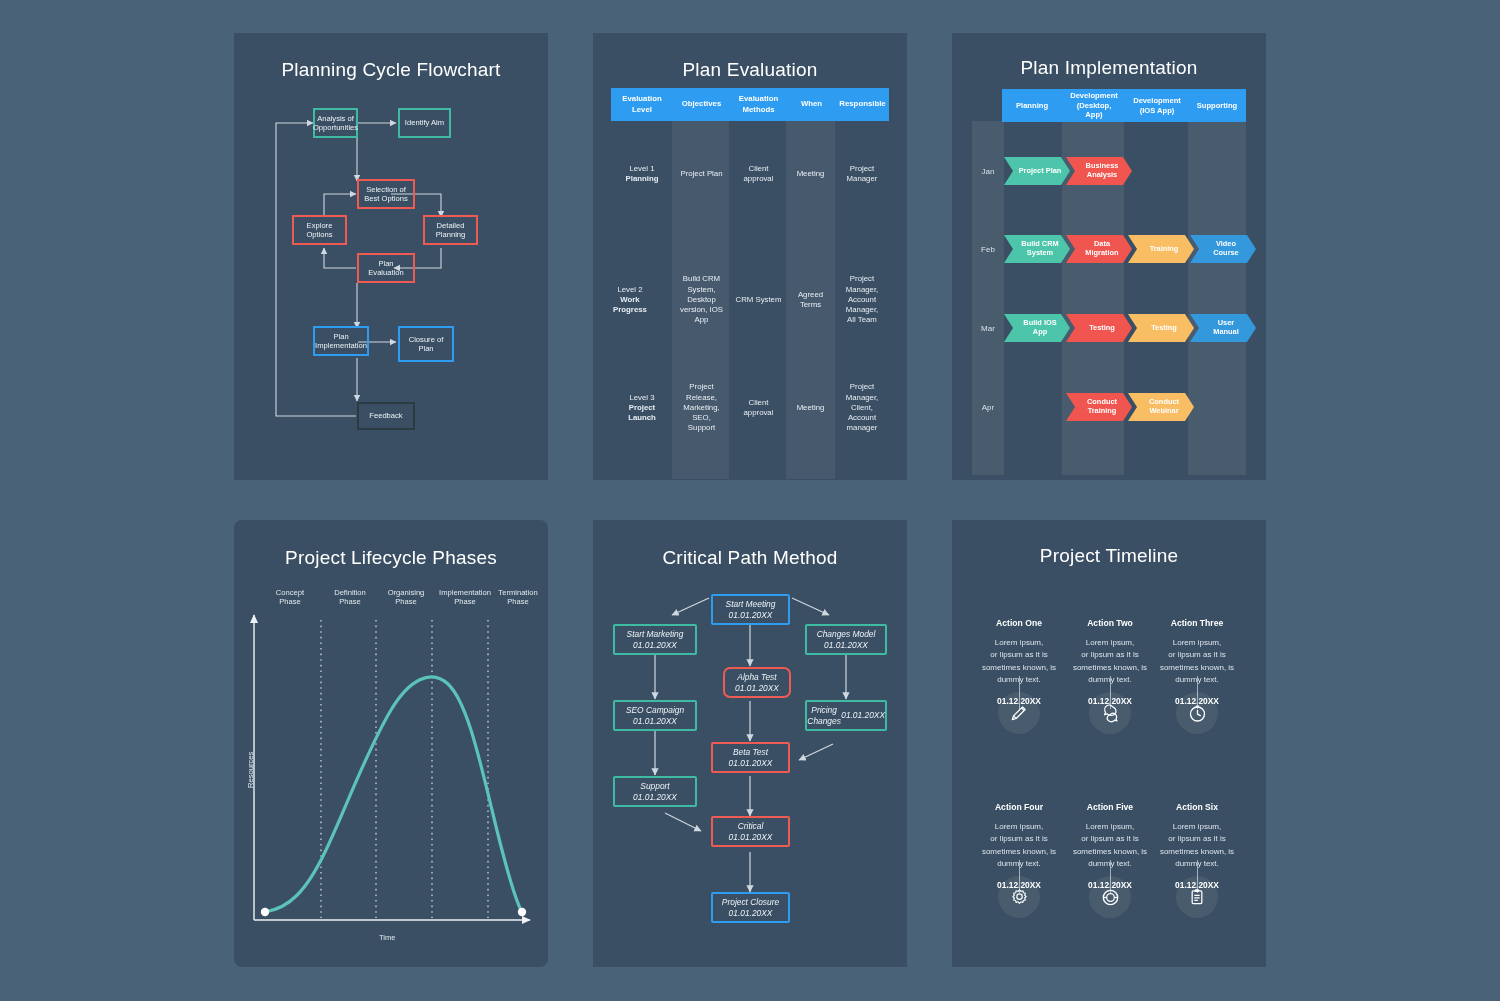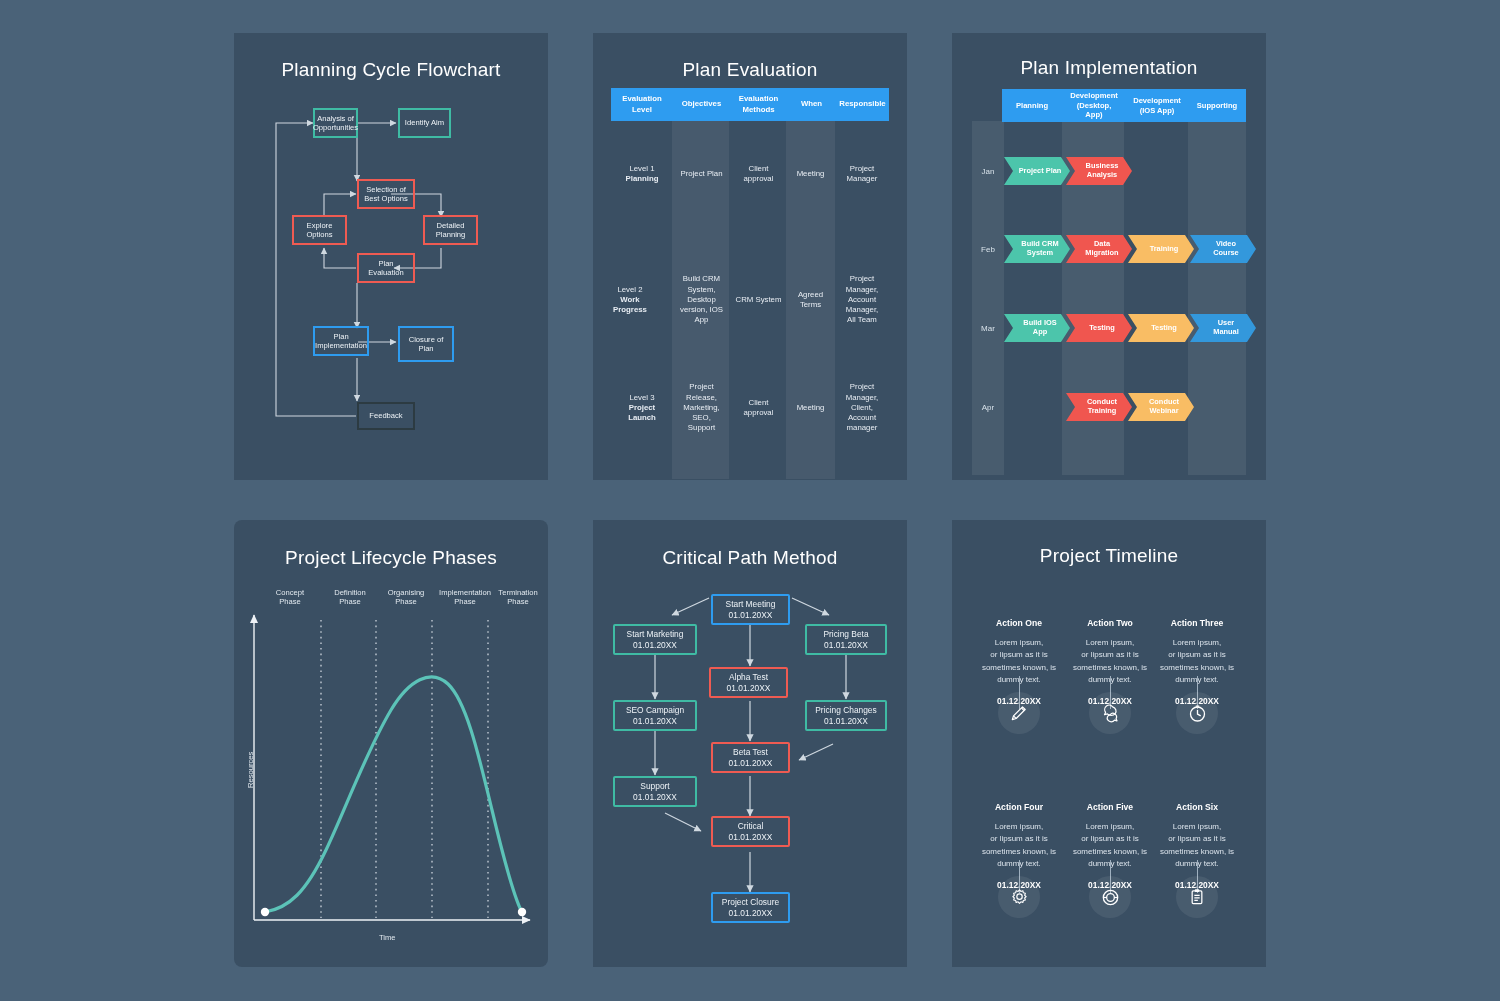--- a/index.html
+++ b/index.html
@@ -43,20 +43,21 @@
 
   .cbox {
     position:absolute;
     border:2px solid #8aa;
     display:flex; align-items:center; justify-content:center;
     text-align:center;
     font-size:8.4px;
     line-height:1.3;
     color:#eef3f7;
     border-radius:2px;
+    font-style:italic;
   }
   .cbox.teal { border-color:#3fbba4; }
   .cbox.red  { border-color:#ef5b52; }
   .cbox.blue { border-color:#2e9cf0; }
 
   svg.overlay { position:absolute; left:0; top:0; overflow:visible; }
 
   
   .tbl-header {
     position:absolute;
@@ -331,32 +332,32 @@
 
     <div class="cbox blue" style="left:118px; top:74px; width:79px; height:31px; flex-direction:column;">
       <span>Start Meeting</span>
       <span>01.01.20XX</span>
     </div>
     <div class="cbox teal" style="left:20px; top:104px; width:84px; height:31px; flex-direction:column;">
       <span>Start Marketing</span>
       <span>01.01.20XX</span>
     </div>
     <div class="cbox teal" style="left:212px; top:104px; width:82px; height:31px; flex-direction:column;">
-      <span>Pricing Beta</span>
-      <span>01.01.20XX</span>
-    </div>
-    <div class="cbox red" style="left:116px; top:147px; width:79px; height:31px; flex-direction:column;">
+      <span>Changes Model</span>
+      <span>01.01.20XX</span>
+    </div>
+    <div class="cbox red" style="left:130px; top:147px; width:68px; height:31px; flex-direction:column;border-radius:7px;">
       <span>Alpha Test</span>
       <span>01.01.20XX</span>
     </div>
     <div class="cbox teal" style="left:20px; top:180px; width:84px; height:31px; flex-direction:column;">
       <span>SEO Campaign</span>
       <span>01.01.20XX</span>
     </div>
-    <div class="cbox teal" style="left:212px; top:180px; width:82px; height:31px; flex-direction:column;">
+    <div class="cbox teal" style="left:212px; top:180px; width:82px; height:31px; flex-direction:row;">
       <span>Pricing Changes</span>
       <span>01.01.20XX</span>
     </div>
     <div class="cbox red" style="left:118px; top:222px; width:79px; height:31px; flex-direction:column;">
       <span>Beta Test</span>
       <span>01.01.20XX</span>
     </div>
     <div class="cbox teal" style="left:20px; top:256px; width:84px; height:31px; flex-direction:column;">
       <span>Support</span>
       <span>01.01.20XX</span>

